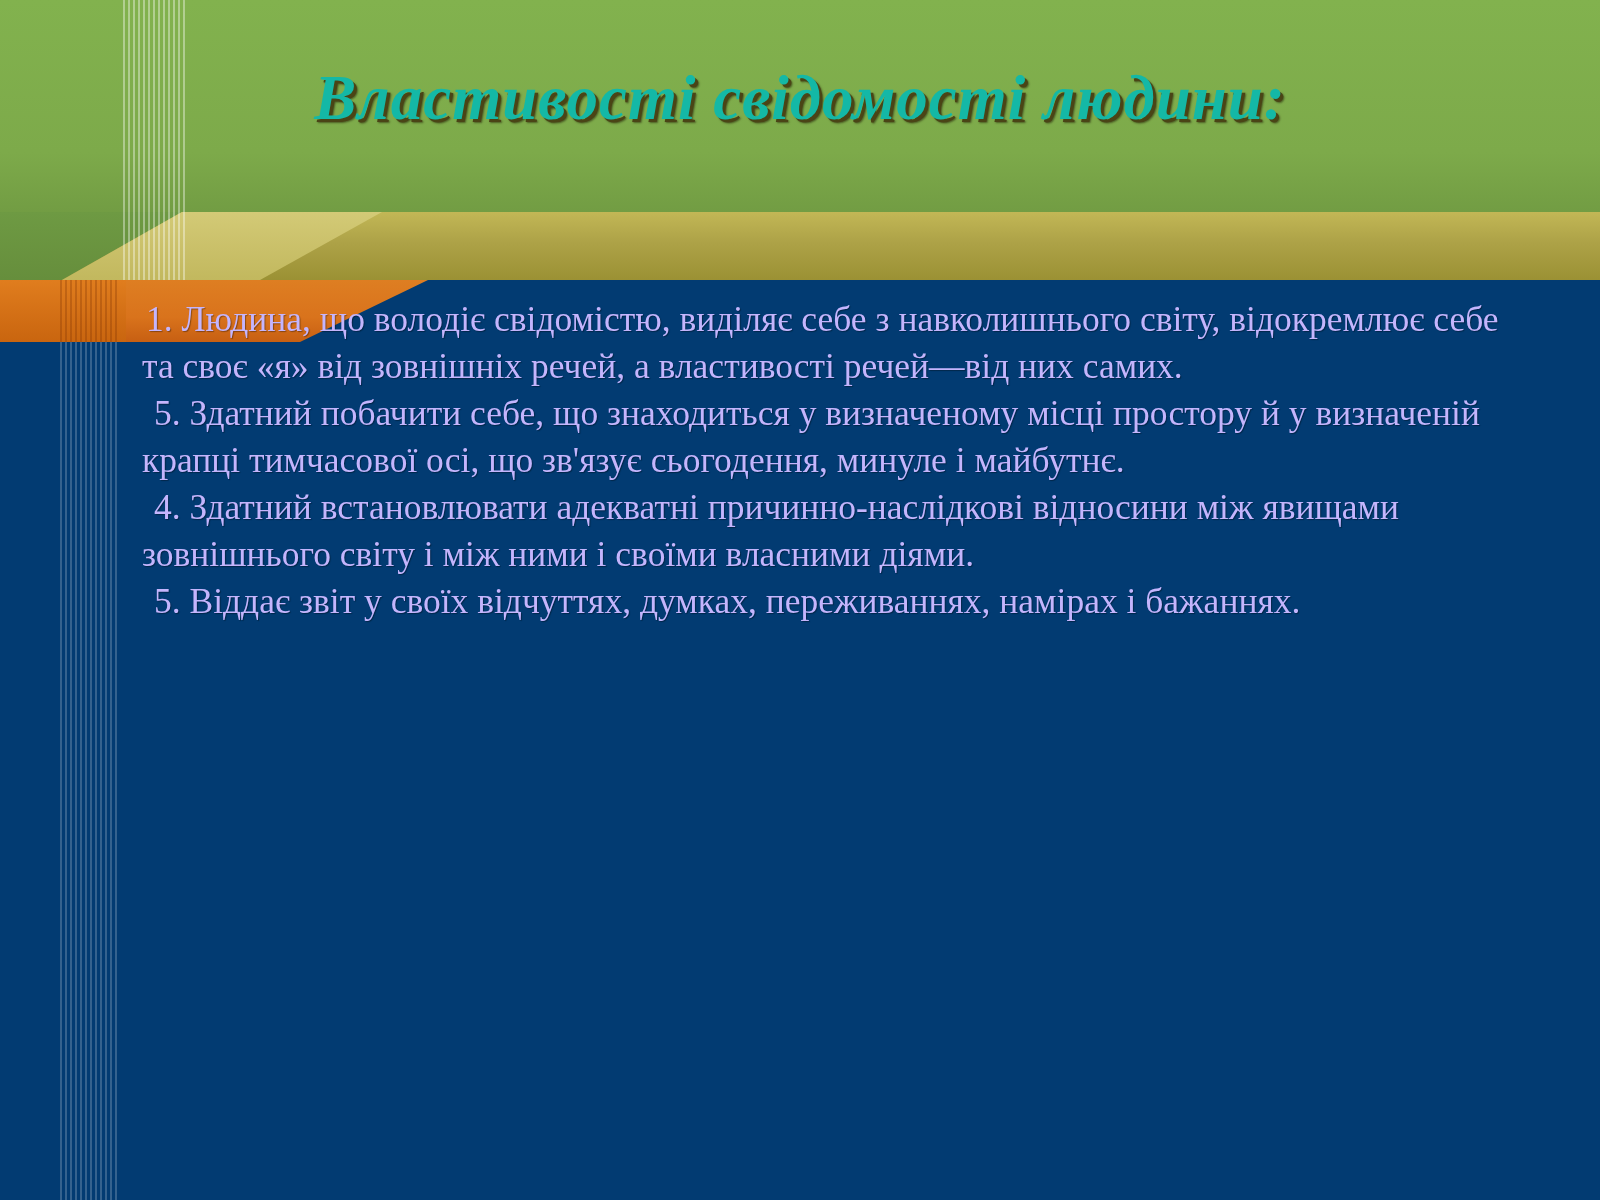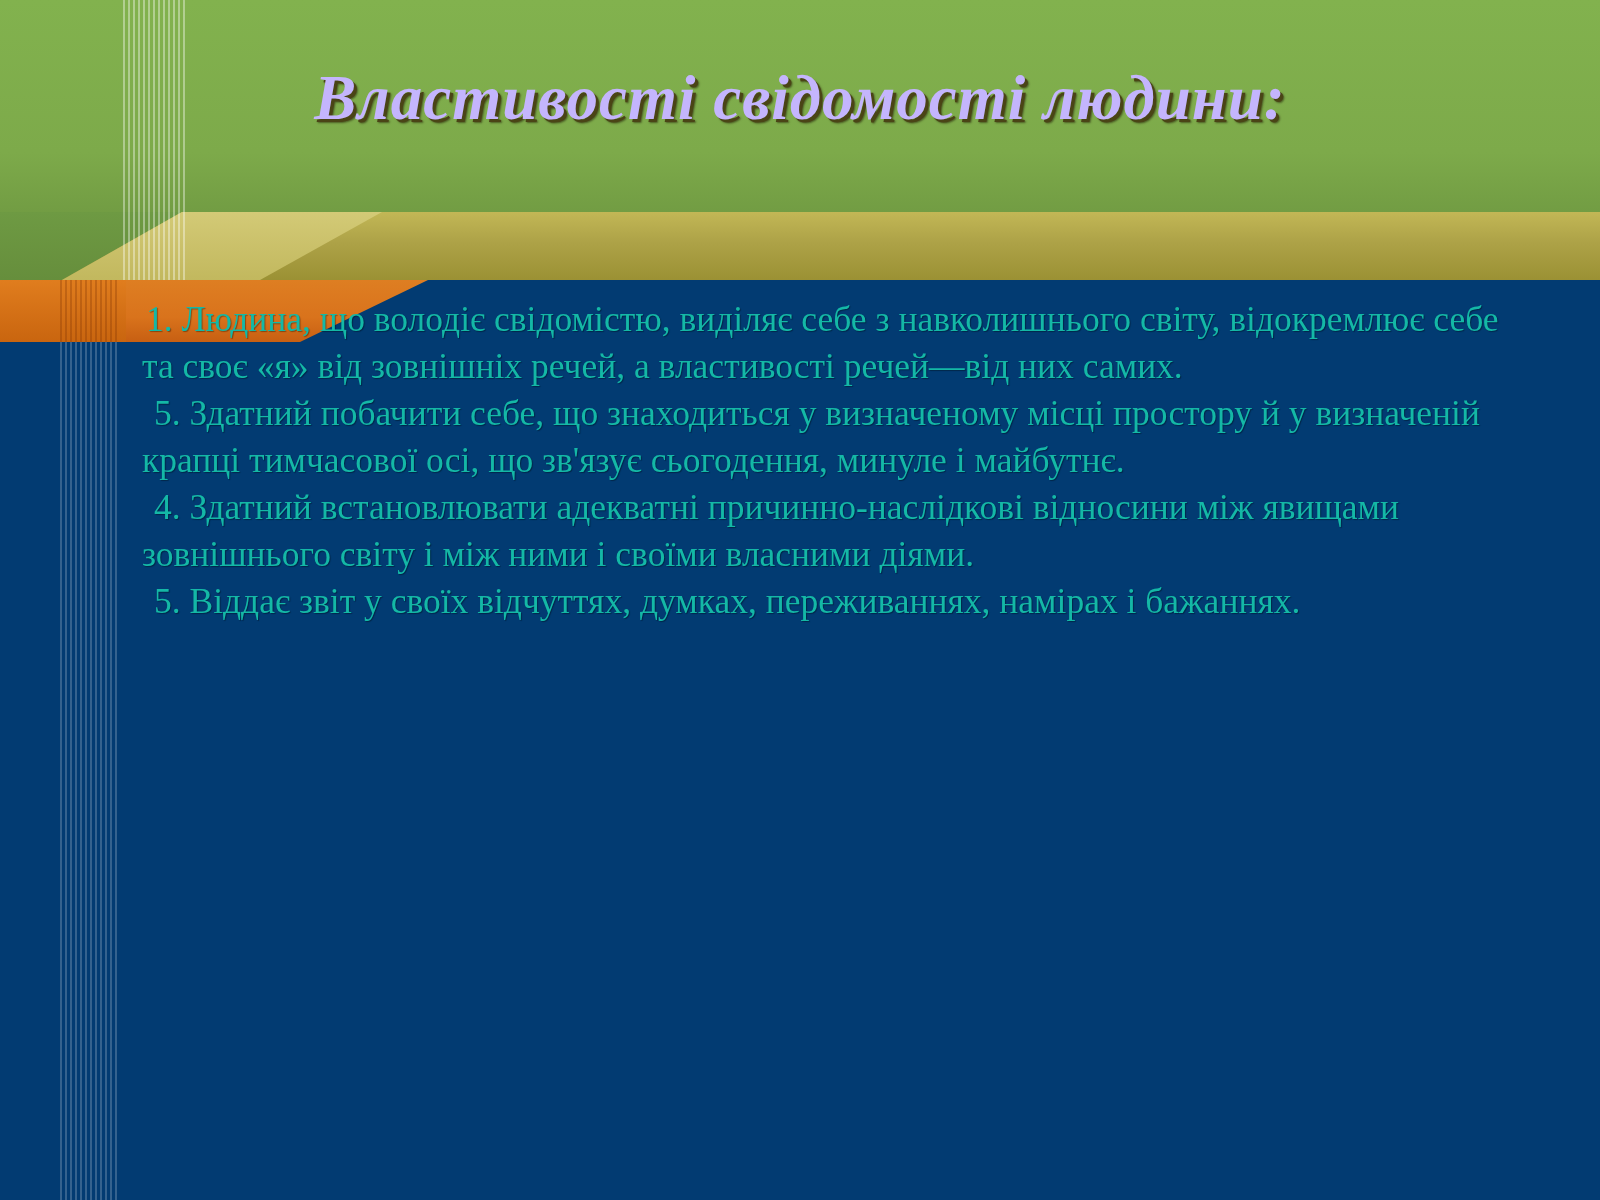--- a/index.html
+++ b/index.html
@@ -132,37 +132,37 @@
     width: 1600px;
     text-align: center;
   }
   .slide-title {
     display: inline-block;
     font-family: "Liberation Serif", "DejaVu Serif", serif;
     font-weight: bold;
     font-style: italic;
     font-size: 63px;
     letter-spacing: 1px;
-    color: #c4b5fd;
+    color: #14b8a6;
     text-shadow:
       3px 3px 0 #4A4416,
       4px 4px 2px rgba(35,30,8,0.55);
     white-space: nowrap;
   }
 
   
   .body-area {
     position: absolute;
     left: 142px;
     top: 296px;
     width: 1360px;
     height: 900px;
   }
   .para {
-    color: #14b8a6;
+    color: #c4b5fd;
     font-family: "Liberation Serif", "DejaVu Serif", serif;
     font-size: 35.5px;
     line-height: 47px;
     margin: 0;
     text-indent: 12px;
     text-shadow: 1px 1px 1px rgba(0,0,0,0.35);
   }
   .para.first { text-indent: 4px; }
 </style>
 </head>

